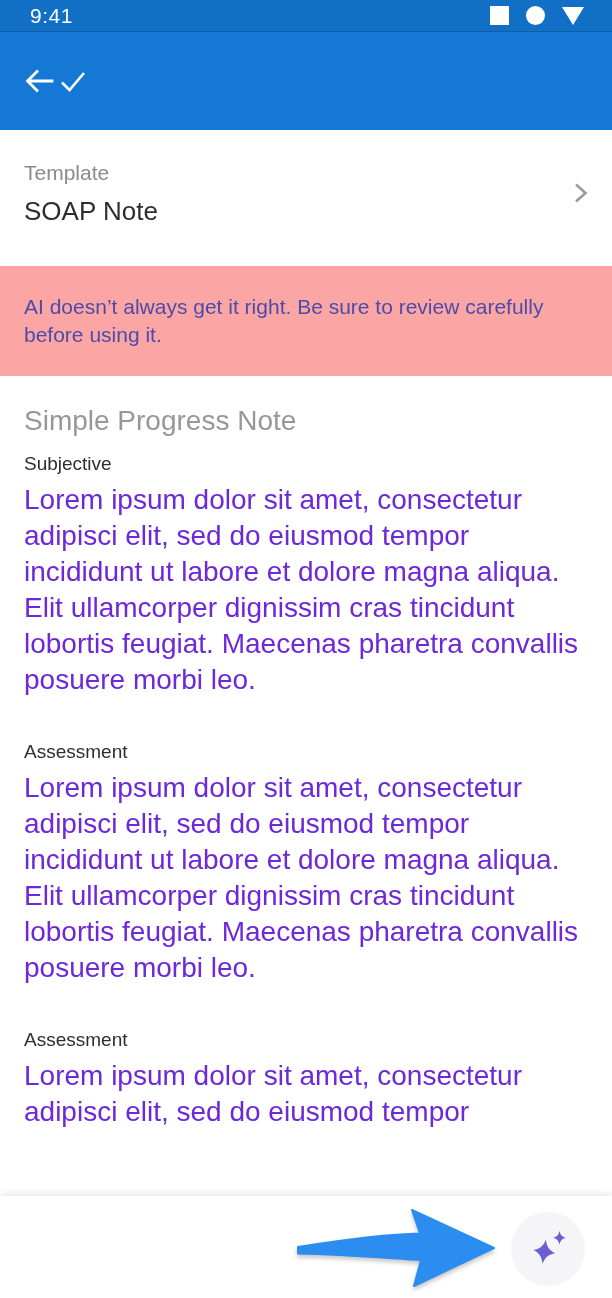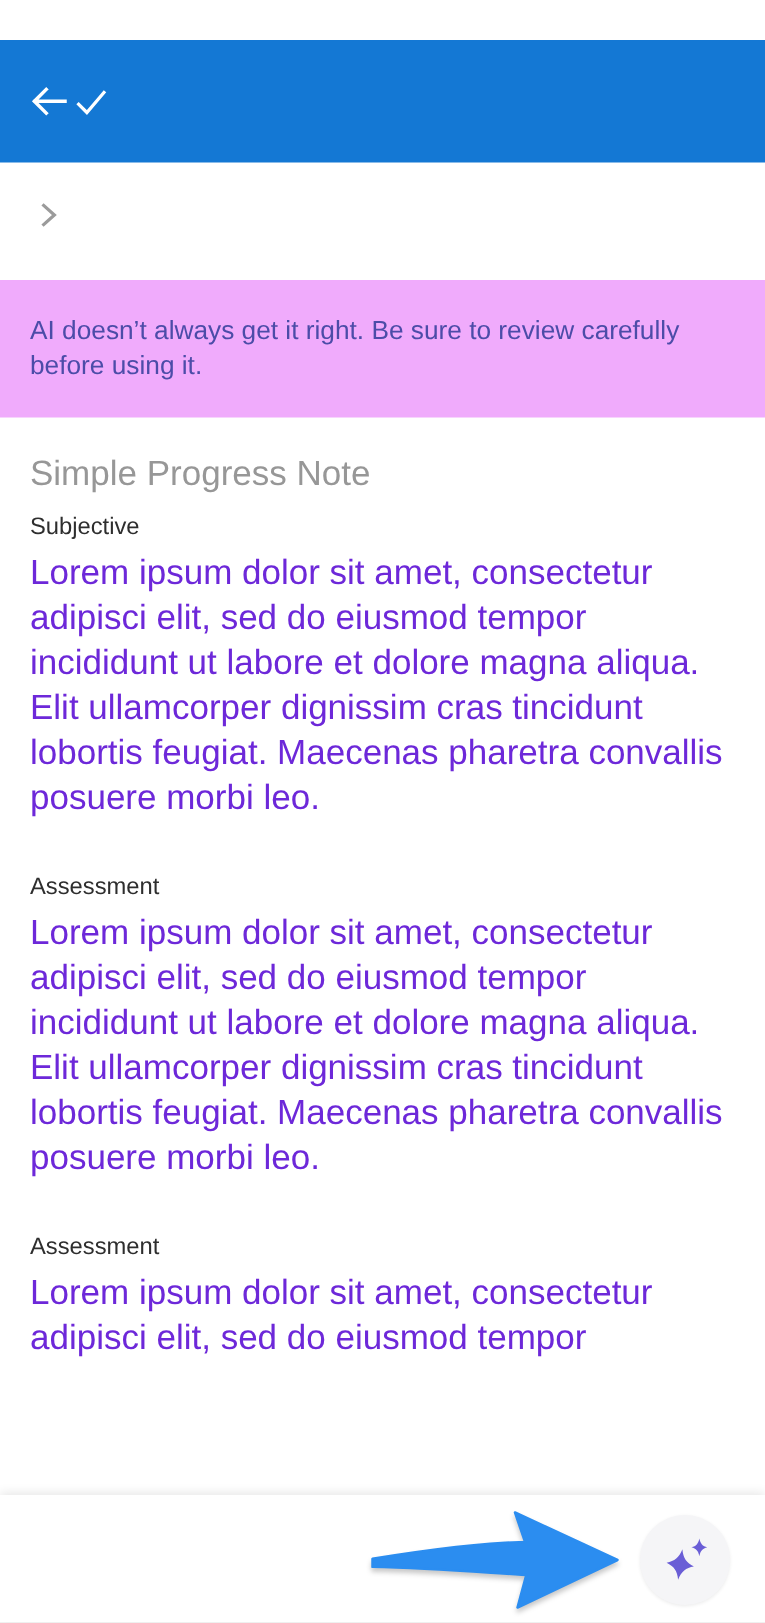--- a/index.html
+++ b/index.html
@@ -110,21 +110,21 @@
     border: none;
     cursor: pointer;
     color: #0C6FD3;
     font-family: "Liberation Sans", sans-serif;
     font-size: 25px;
     font-weight: 600;
   }
 
   .ai-banner {
     margin-top: 38px;
-    background: #f0abfc;
+    background: #fca5a5;
     padding: 27px 14px 27px 24px;
   }
   .ai-banner-text {
     color: #4C4CA8;
     font-size: 21px;
     line-height: 28px;
   }
 
   .note-area {
     padding: 30px 22px 0 24px;
@@ -180,20 +180,28 @@
     height: 84px;
     filter: drop-shadow(0 3px 2px rgba(0,0,0,0.22));
     pointer-events: none;
   }
 </style>
 </head>
 <body>
 
 <div class="phone">
 
+  <div class="status-bar">
+    <span class="status-time">9:41</span>
+    <span class="status-icons">
+      <span class="st-square"></span>
+      <span class="st-circle"></span>
+      <span class="st-triangle"></span>
+    </span>
+  </div>
 
   <div class="app-bar">
     <button class="icon-btn">
       <span style="display:flex">
         <svg width="34" height="34" viewBox="0 0 34 34">
           <path d="M30 17 H6 M15 7.5 L5.5 17 L15 26.5" stroke="#ffffff" stroke-width="2.8" fill="none" stroke-linecap="square"></path>
         </svg>
       </span>
     </button>
     <button class="icon-btn">
@@ -201,20 +209,24 @@
         <svg width="34" height="34" viewBox="0 0 34 34">
           <path d="M6 18.5 L13.5 26 L28 9" stroke="#ffffff" stroke-width="2.6" fill="none"></path>
         </svg>
       </span>
     </button>
   </div>
 
   <div class="content">
 
     <div class="template-row">
+      <div>
+        <div class="template-label">Template</div>
+        <div class="template-value">SOAP Note</div>
+      </div>
       <span style="display:flex">
         <svg width="28" height="28" viewBox="0 0 28 28">
           <path d="M10 5.5 L19.5 14 L10 22.5" stroke="#9B9B9B" stroke-width="2.6" fill="none"></path>
         </svg>
       </span>
     </div>
 
 
     <div class="ai-banner">
       <div class="ai-banner-text">AI doesn’t always get it right. Be sure to review carefully before using it.</div>

